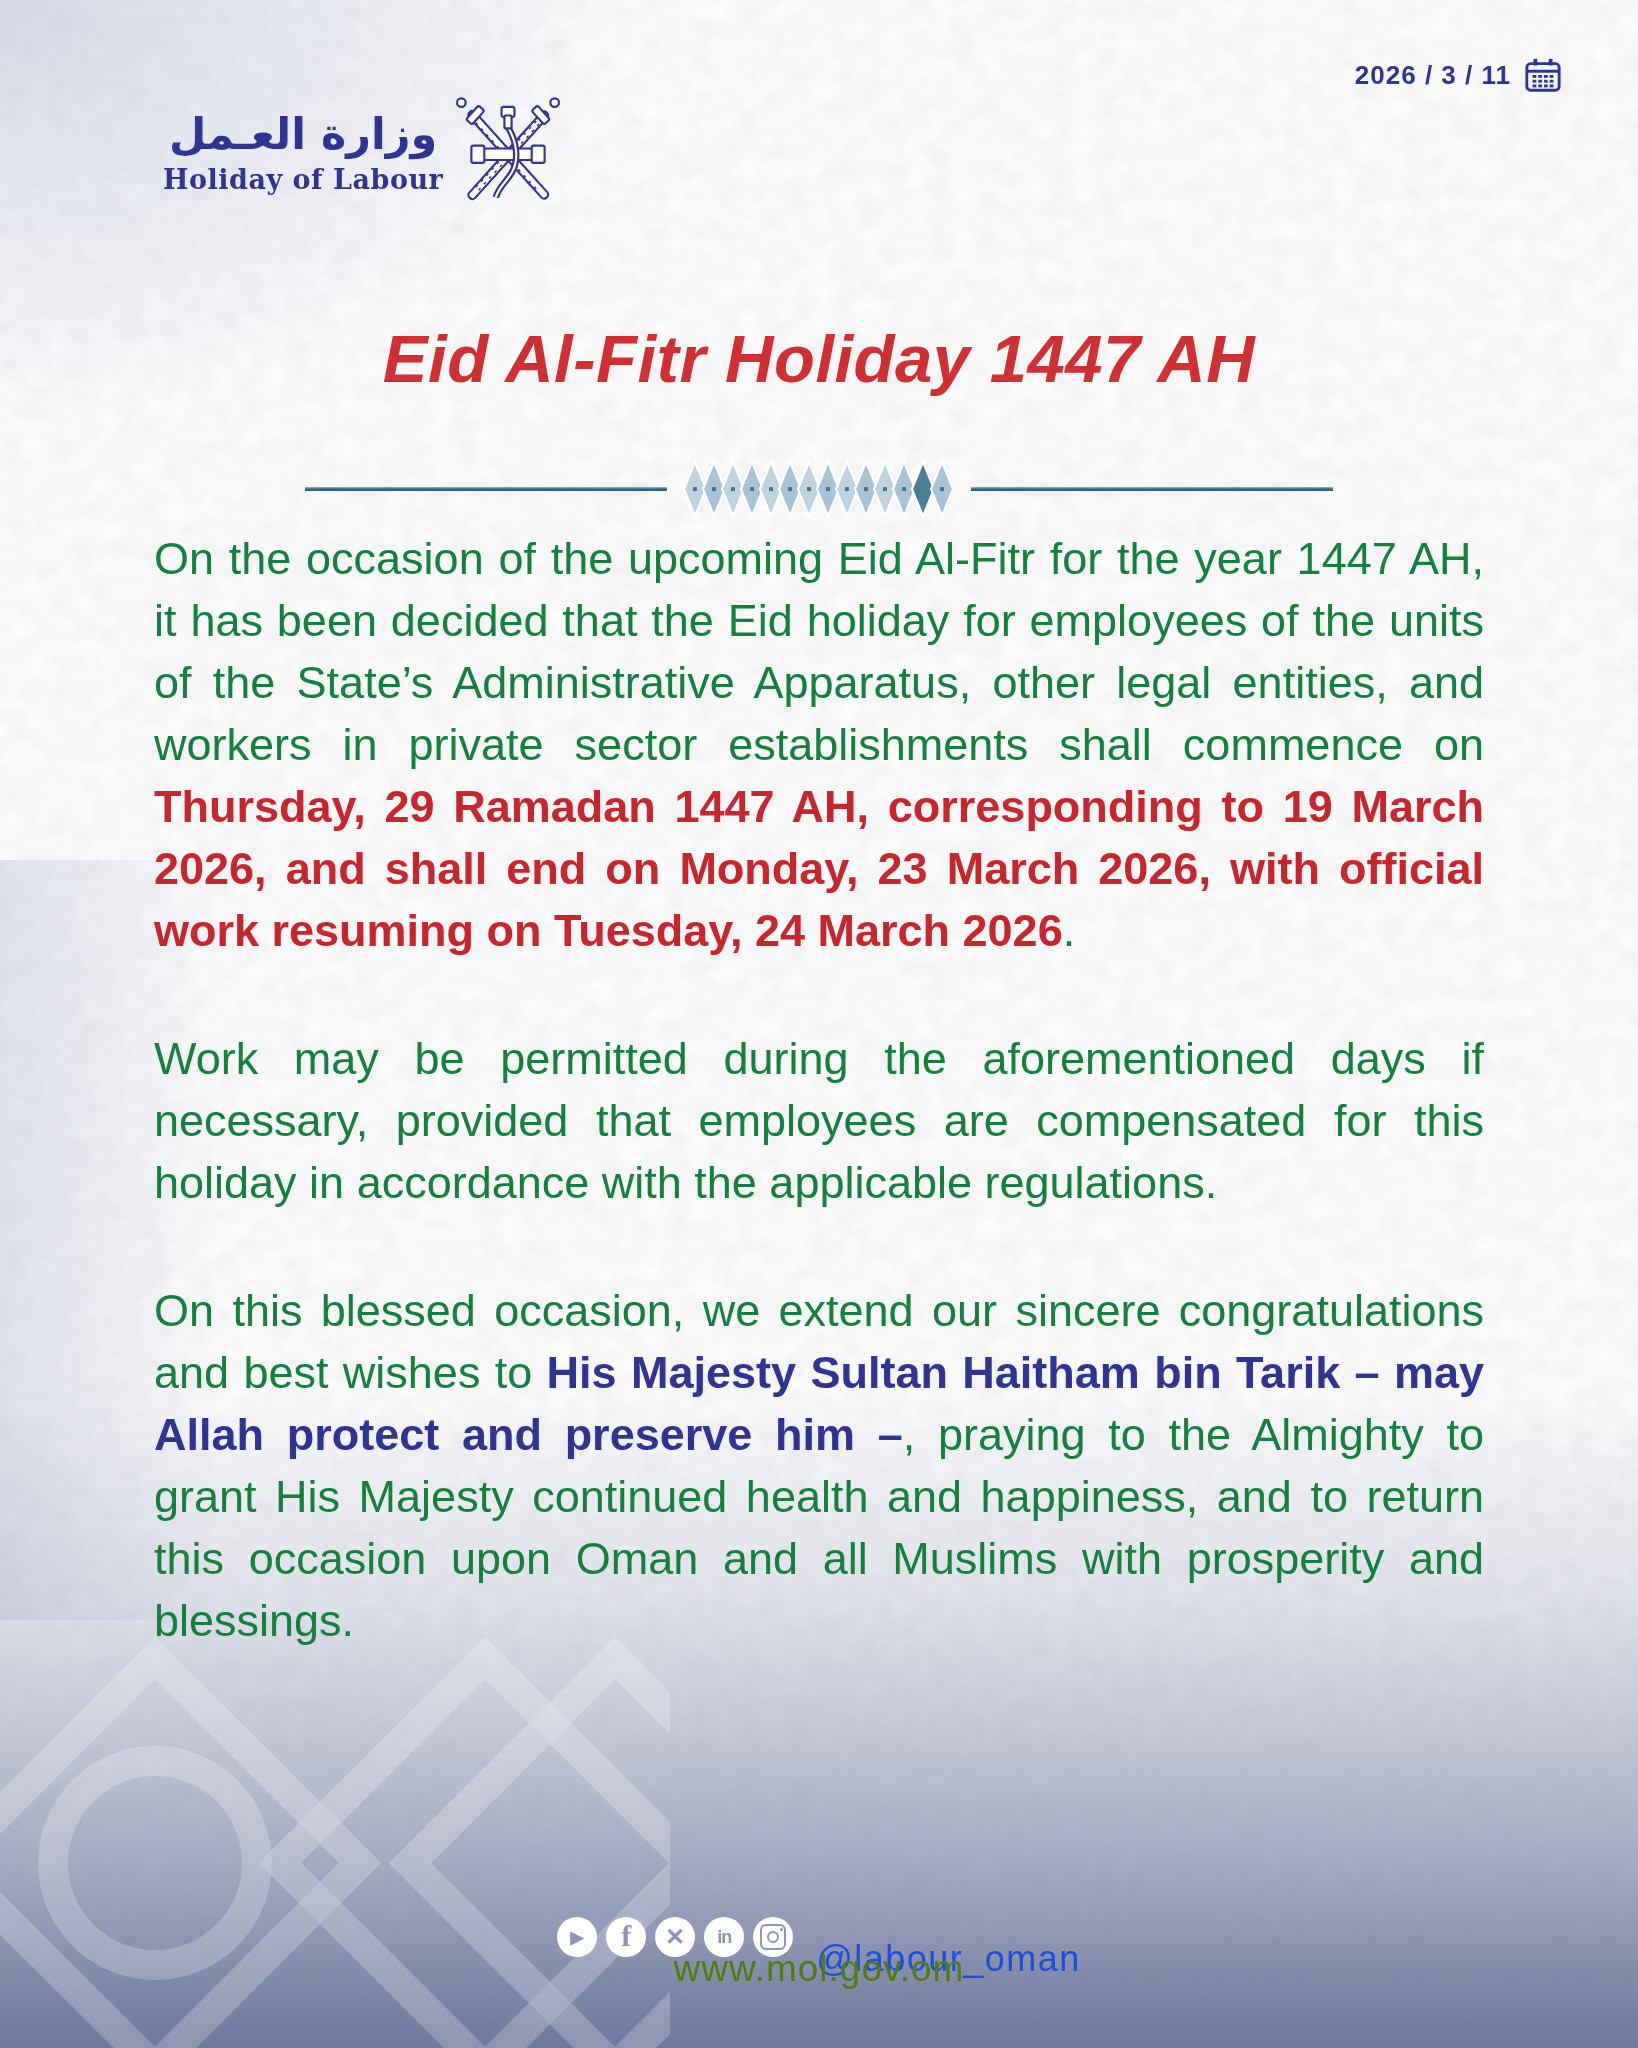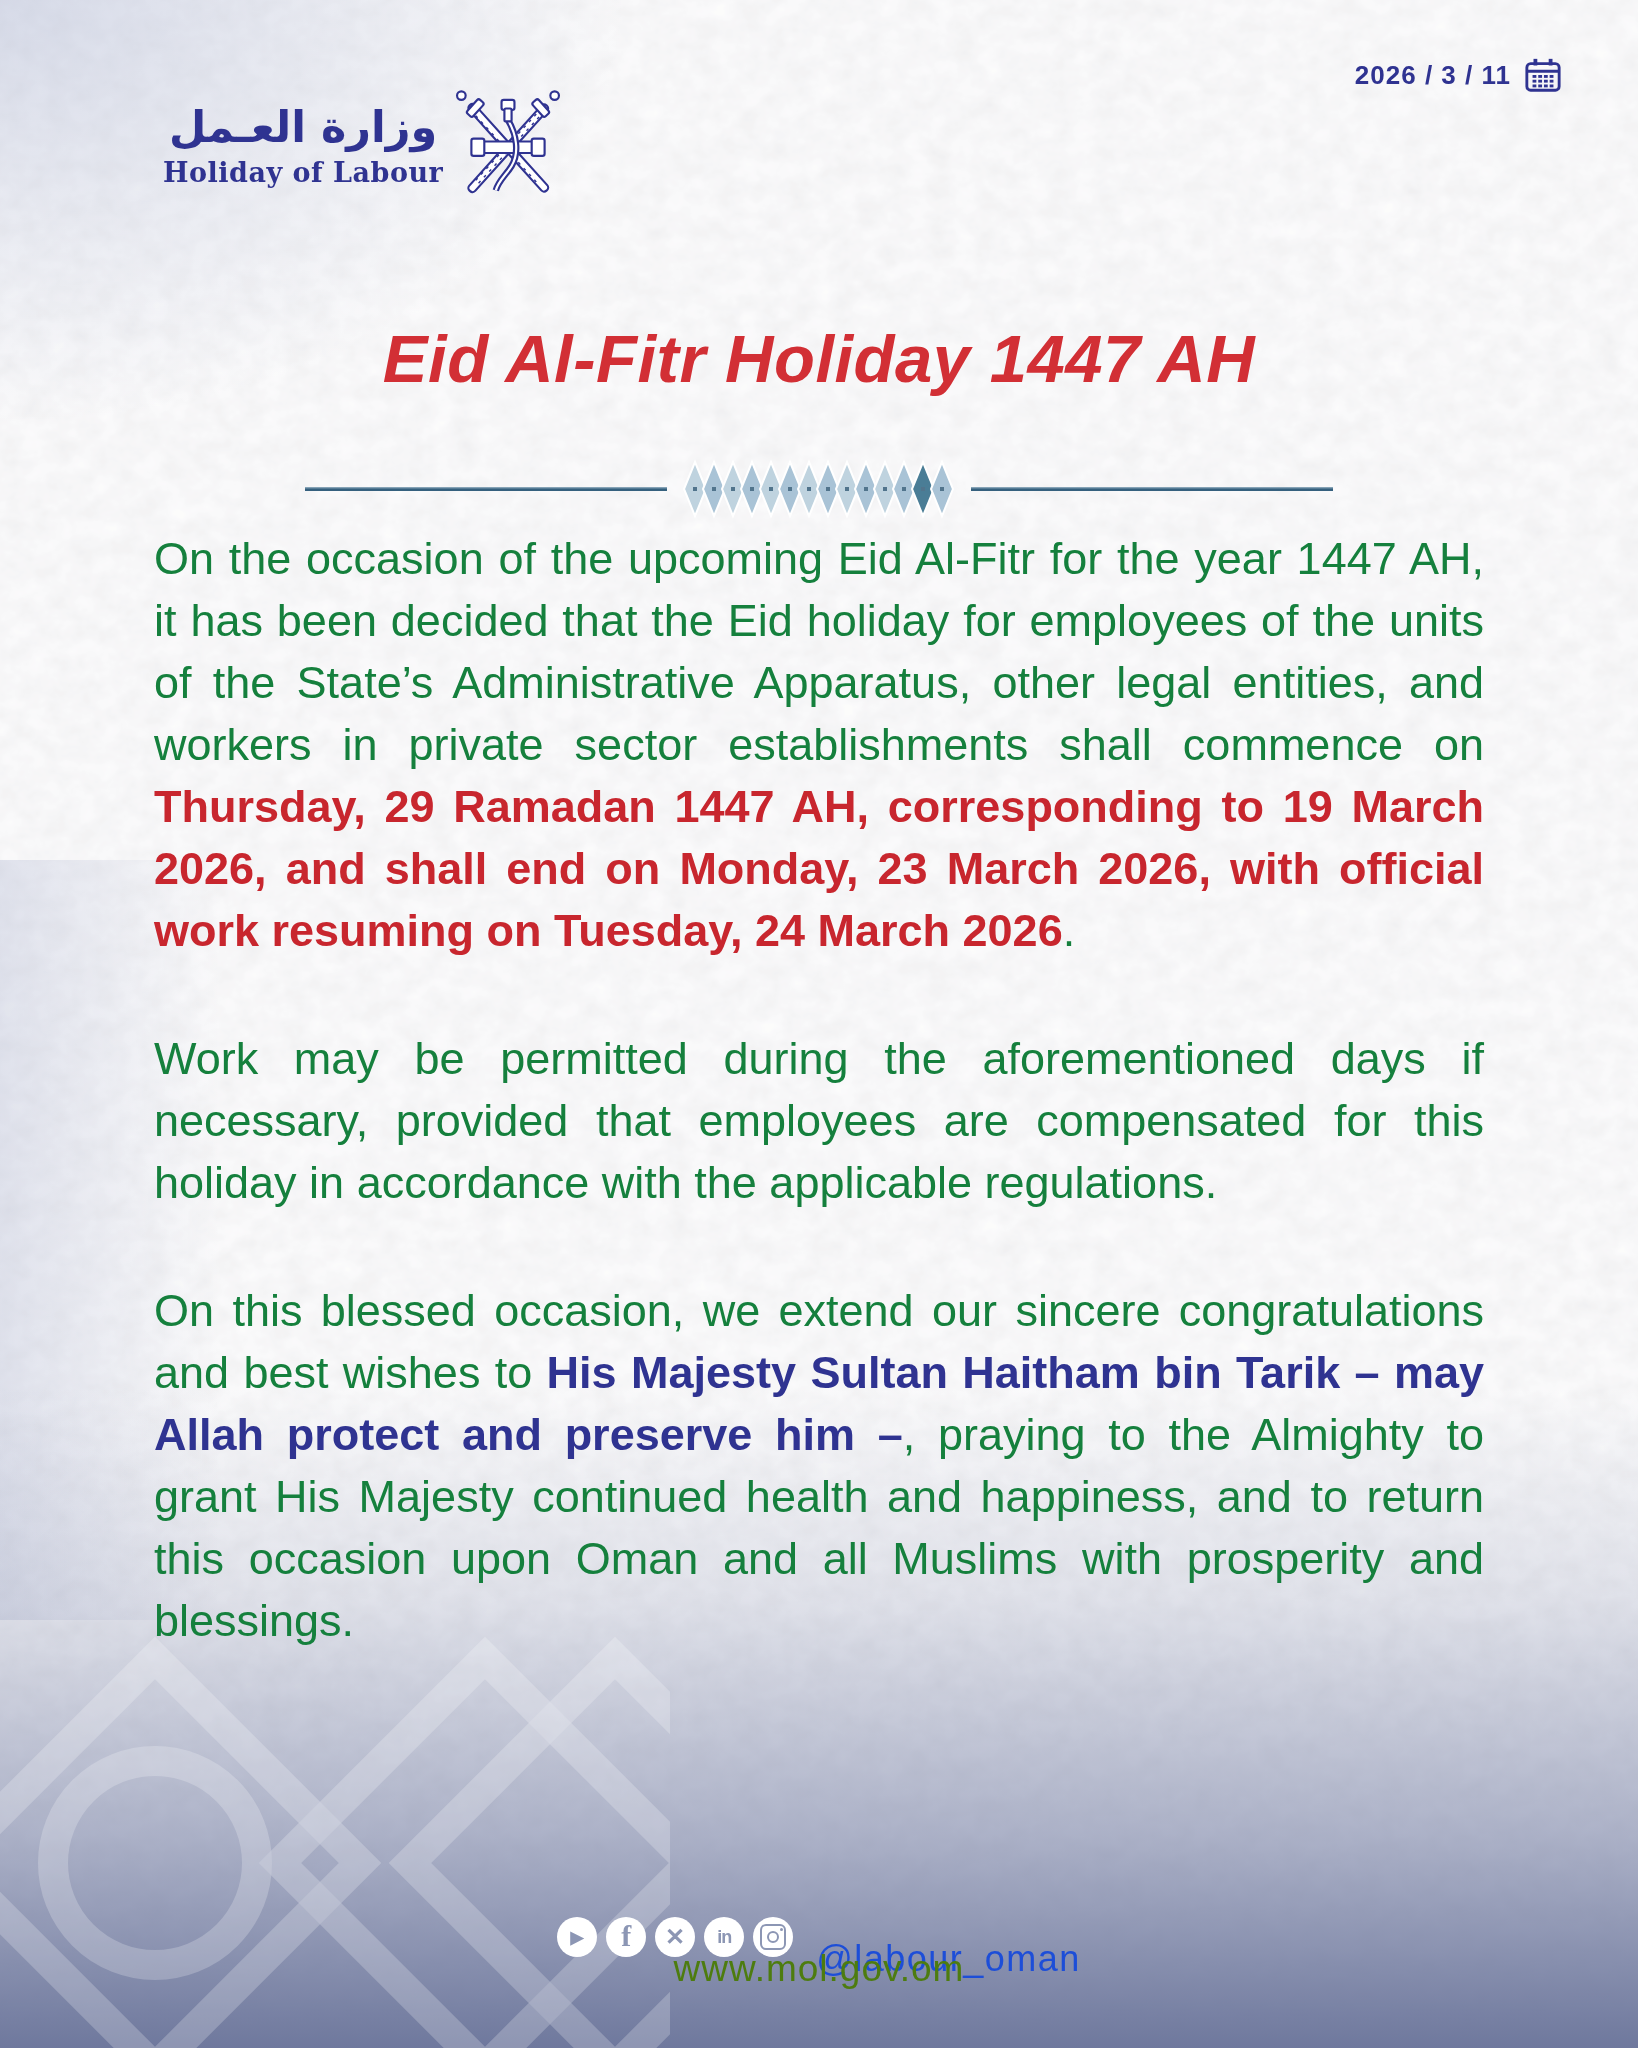--- a/index.html
+++ b/index.html
@@ -24,21 +24,21 @@
     background:linear-gradient(180deg,
       rgba(133,142,175,0) 0%,
       rgba(133,142,175,.22) 32%,
       rgba(124,133,168,.62) 68%,
       rgba(106,116,154,.97) 100%);
   }
   .watermark{position:absolute;left:-50px;bottom:-70px;z-index:2;opacity:.40;}
   .content{position:absolute;inset:0;z-index:3;}
 
   
-  .logo{position:absolute;left:163px;top:80px;display:flex;align-items:flex-start;gap:4px;}
+  .logo{position:absolute;left:163px;top:87px;display:flex;align-items:flex-start;gap:4px;}
   .logo-textcol{margin-top:24px;text-align:center;color:#2f3391;}
   .logo-arabic{font-family:"DejaVu Sans", sans-serif;font-size:43px;font-weight:bold;line-height:1.1;}
   .logo-english{font-family:"DejaVu Serif", serif;font-size:27px;font-weight:bold;margin-top:6px;letter-spacing:.5px;}
   .emblem{width:122px;height:136px;}
   .datebox{position:absolute;right:76px;top:56px;display:flex;align-items:center;gap:13px;
     color:#2f3391;font-size:26px;font-weight:bold;letter-spacing:1px;}
   .cal-icon{width:38px;height:38px;}
 
   
   .title{position:absolute;left:0;right:0;top:320px;text-align:center;

